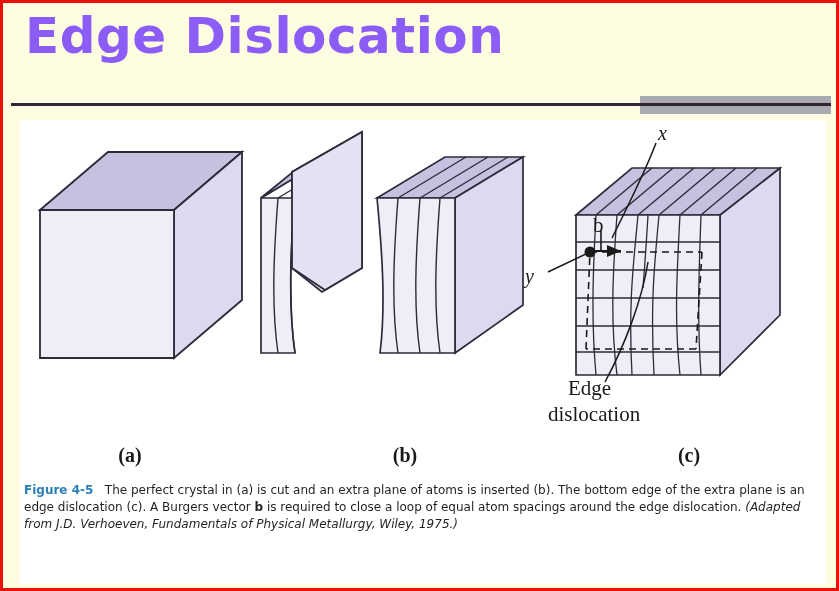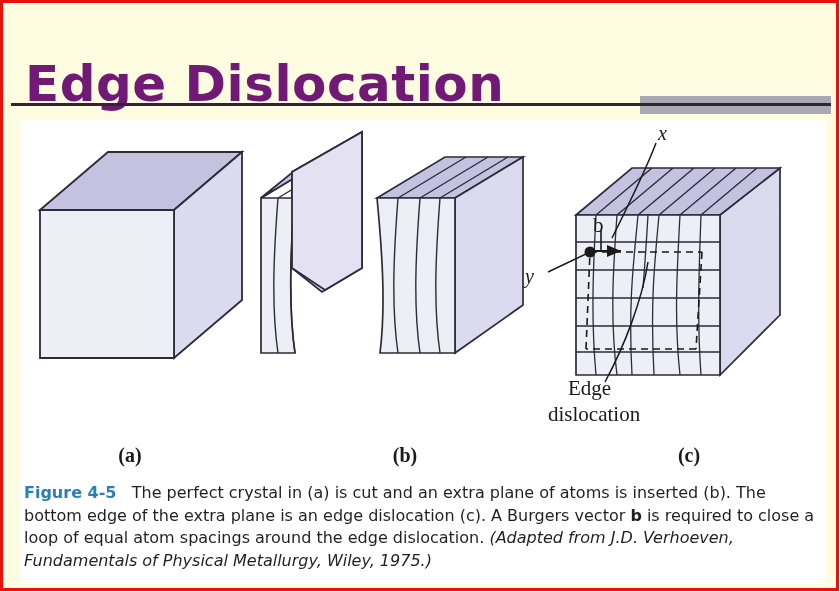--- a/index.html
+++ b/index.html
@@ -30,23 +30,22 @@
     height: 92px;
   }
   #page-title {
     position: absolute;
     left: 22px;
     top: 4px;
     font-family: "DejaVu Sans", sans-serif;
     font-size: 50px;
     font-weight: 600;
     letter-spacing: 0.5px;
-    color: #701a75;
+    color: #8b5cf6;
     white-space: nowrap;
-    margin-top: 48px;
   }
 
   
   #divider-line {
     position: absolute;
     left: 8px;
     top: 100px;
     width: 820px;
     height: 3px;
     background: #332233;
@@ -103,21 +102,21 @@
   #label-b { left: 355px; top: 324px; }
   #label-c { left: 639px; top: 324px; }
 
   
   #caption {
     position: absolute;
     left: 4px;
     top: 362px;
     width: 796px;
     font-family: "DejaVu Sans", sans-serif;
-    font-size: 16px;
+    font-size: 12px;
     line-height: 1.42;
     color: #231f20;
     text-align: left;
   }
   #caption .fig-num {
     color: #2a7fb8;
     font-weight: bold;
   }
   #caption .src {
     font-style: italic;

